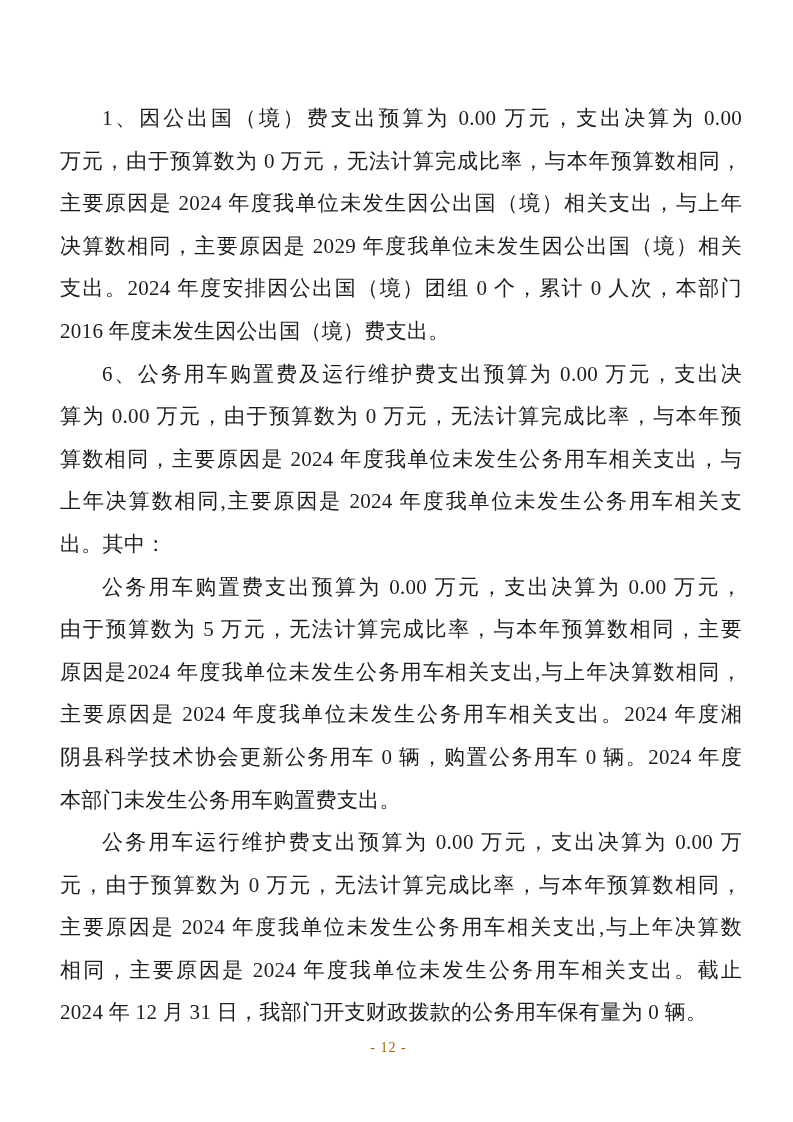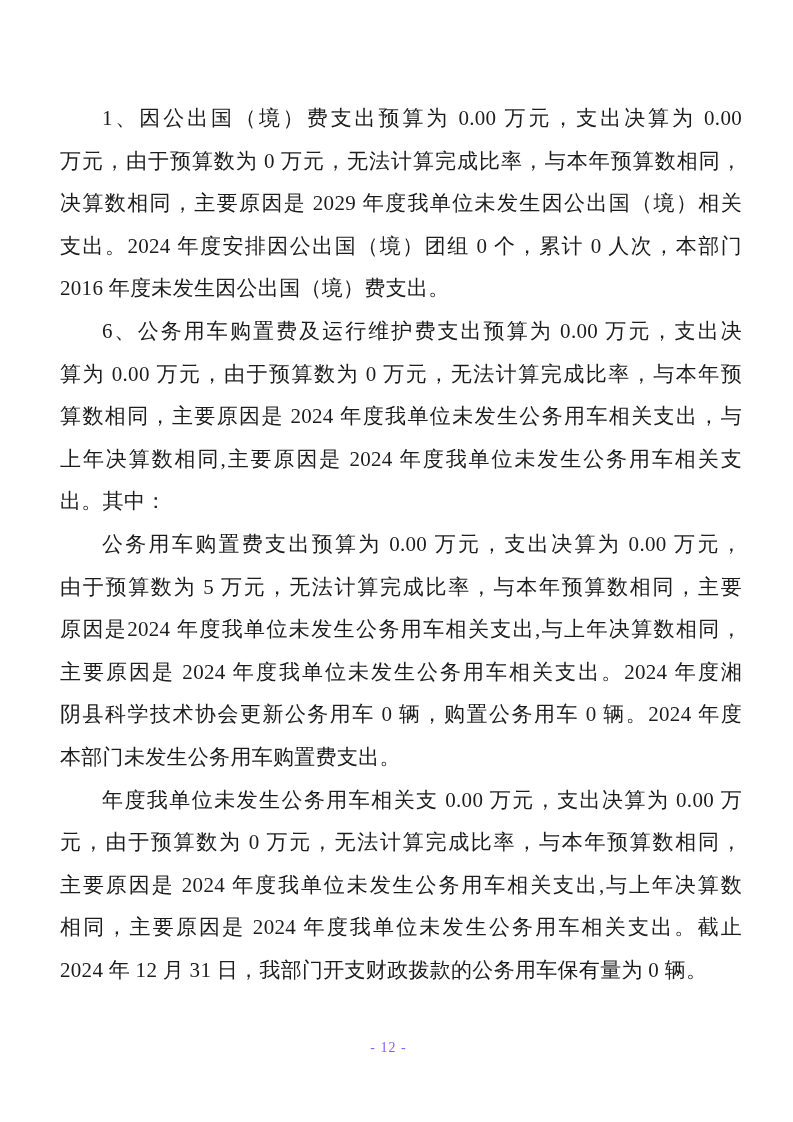--- a/index.html
+++ b/index.html
@@ -50,32 +50,33 @@
   .footer {
     position: absolute;
     left: 0;
     right: 16px;
     top: 1034px;
     height: 28px;
     line-height: 28px;
     text-align: center;
     font-size: 14px;
     letter-spacing: 1px;
-    color: #8b5cf6;
+    color: #a16207;
   }
 </style>
 </head>
 <body>
 
 <div class="page">
   <div class="content">
 
     <div class="para">
       <div class="line jl ind">1、因公出国（境）费支出预算为 0.00 万元，支出决算为 0.00</div>
       <div class="line jl">万元，由于预算数为 0 万元，无法计算完成比率，与本年预算数相同，</div>
+      <div class="line jl">主要原因是 2024 年度我单位未发生因公出国（境）相关支出，与上年</div>
       <div class="line jl">决算数相同，主要原因是 2029 年度我单位未发生因公出国（境）相关</div>
       <div class="line jl">支出。2024 年度安排因公出国（境）团组 0 个，累计 0 人次，本部门</div>
       <div class="line ll">2016 年度未发生因公出国（境）费支出。</div>
     </div>
 
     <div class="para">
       <div class="line jl ind">6、公务用车购置费及运行维护费支出预算为 0.00 万元，支出决</div>
       <div class="line jl">算为 0.00 万元，由于预算数为 0 万元，无法计算完成比率，与本年预</div>
       <div class="line jl">算数相同，主要原因是 2024 年度我单位未发生公务用车相关支出，与</div>
       <div class="line jl">上年决算数相同,主要原因是 2024 年度我单位未发生公务用车相关支</div>
@@ -85,21 +86,21 @@
     <div class="para">
       <div class="line jl ind">公务用车购置费支出预算为 0.00 万元，支出决算为 0.00 万元，</div>
       <div class="line jl">由于预算数为 5 万元，无法计算完成比率，与本年预算数相同，主要</div>
       <div class="line jl">原因是2024 年度我单位未发生公务用车相关支出,与上年决算数相同，</div>
       <div class="line jl">主要原因是 2024 年度我单位未发生公务用车相关支出。2024 年度湘</div>
       <div class="line jl">阴县科学技术协会更新公务用车 0 辆，购置公务用车 0 辆。2024 年度</div>
       <div class="line ll">本部门未发生公务用车购置费支出。</div>
     </div>
 
     <div class="para">
-      <div class="line jl ind">年度我单位未发生公务用车相关支 0.00 万元，支出决算为 0.00 万</div>
+      <div class="line jl ind">公务用车运行维护费支出预算为 0.00 万元，支出决算为 0.00 万</div>
       <div class="line jl">元，由于预算数为 0 万元，无法计算完成比率，与本年预算数相同，</div>
       <div class="line jl">主要原因是 2024 年度我单位未发生公务用车相关支出,与上年决算数</div>
       <div class="line jl">相同，主要原因是 2024 年度我单位未发生公务用车相关支出。截止</div>
       <div class="line ll">2024 年 12 月 31 日，我部门开支财政拨款的公务用车保有量为 0 辆。</div>
     </div>
 
   </div>
 
   <div class="footer">- 12 -</div>
 </div>

